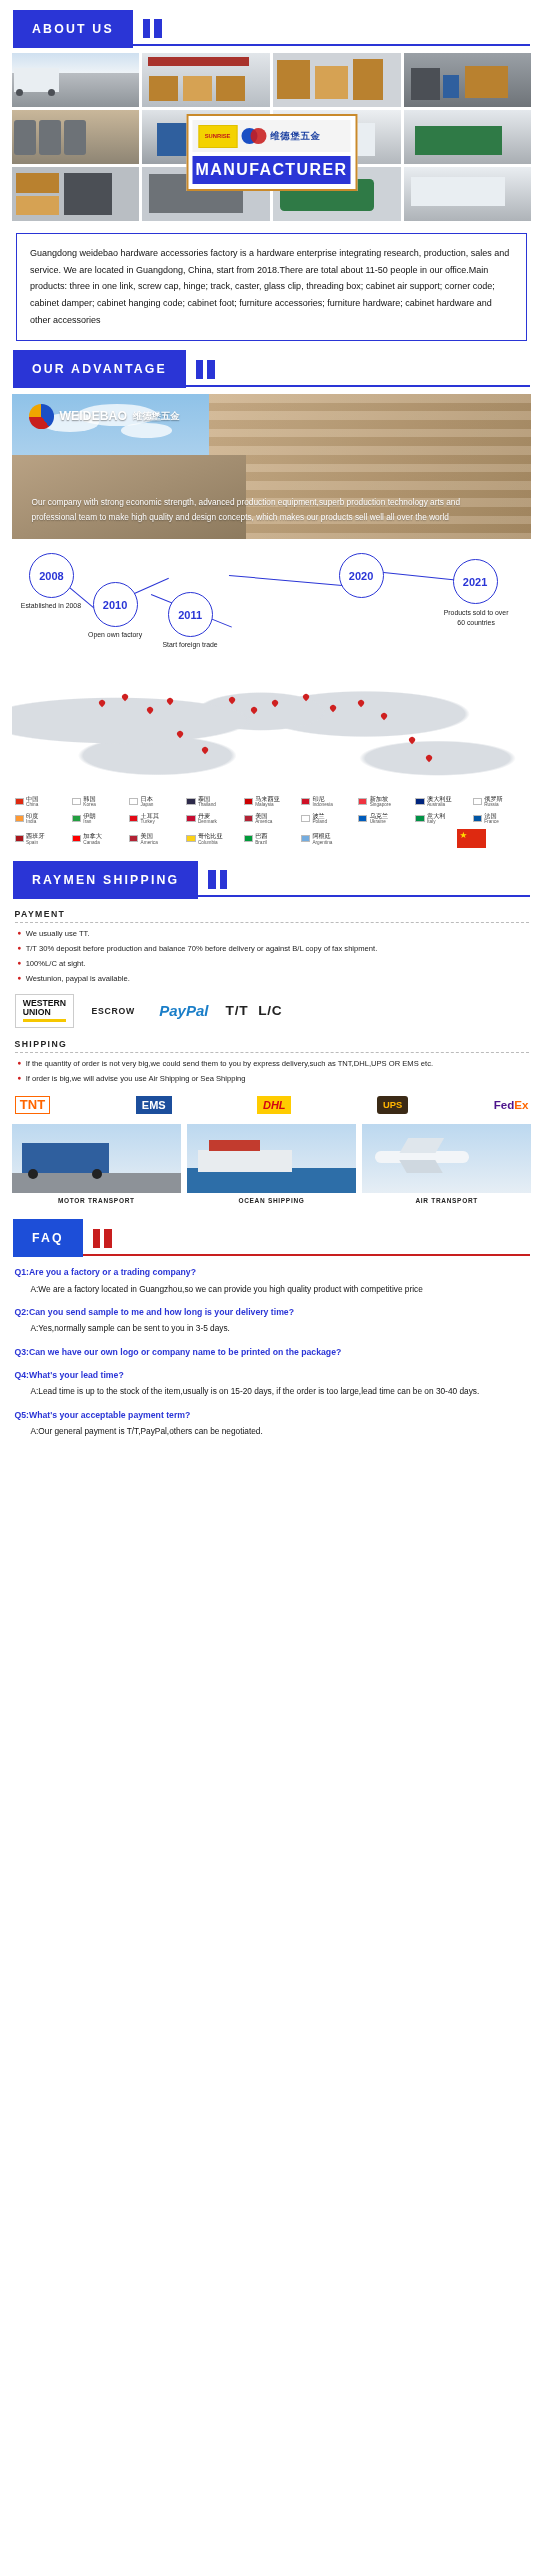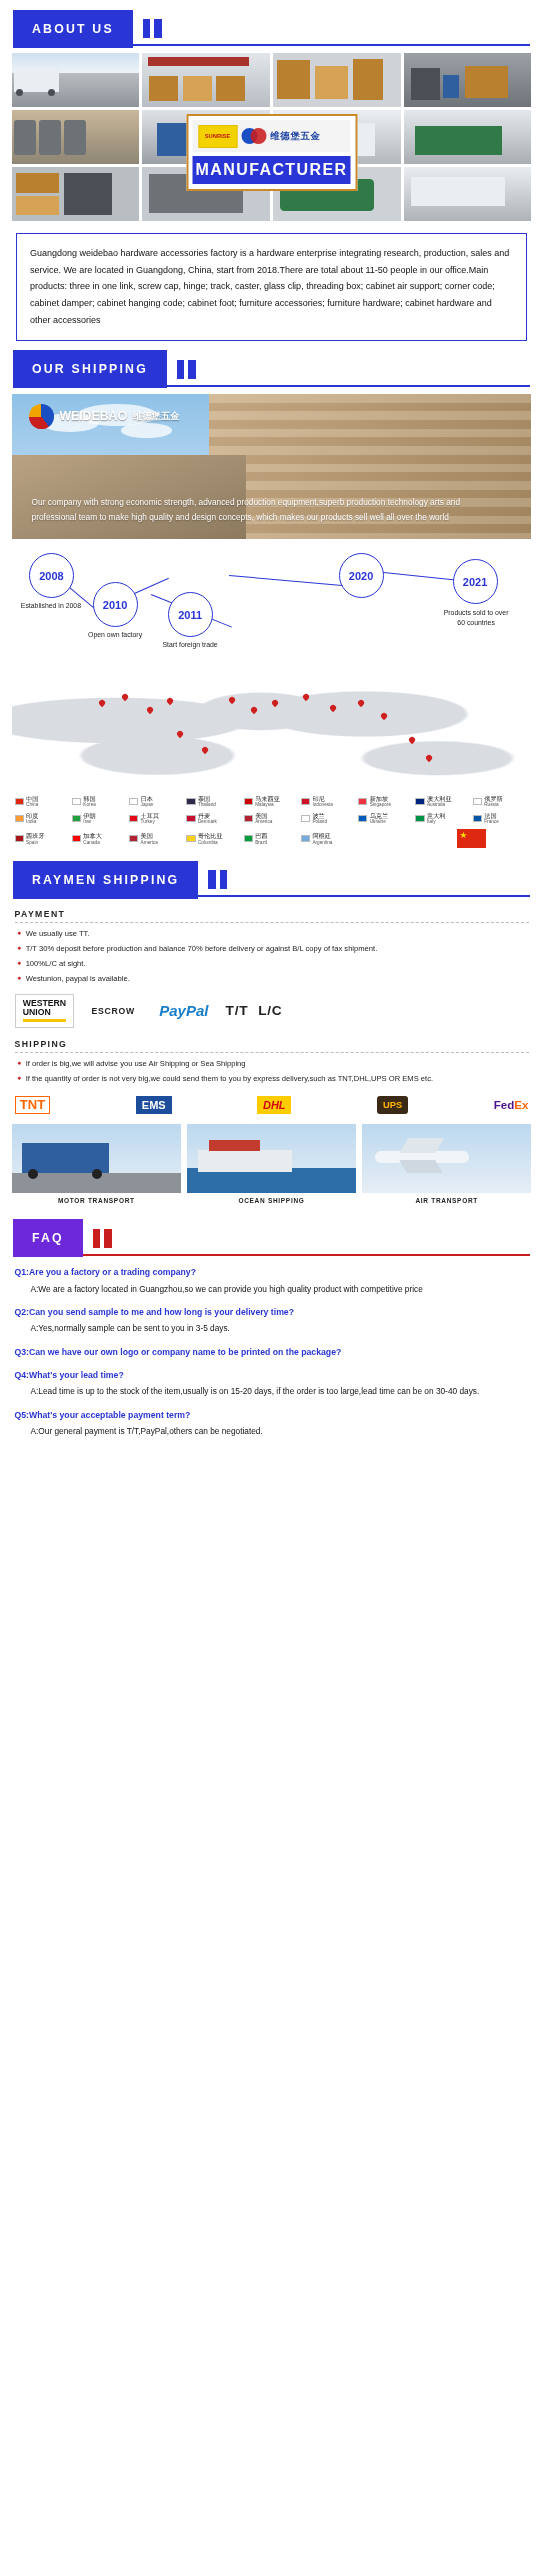--- a/index.html
+++ b/index.html
@@ -36,21 +36,21 @@
     margin-left:10px;
     align-items:center;
   }
   .sec-head .bars i {
     display:block;
     width:7.2px;
     height:19px;
     background:#2a35d6;
   }
   .sec-head.red { border-bottom-color:#c81e1e; }
-  .sec-head.red .tag { background:#6d28d9; }
+  .sec-head.red .tag { background:#1d4ed8; }
   .sec-head.red .bars i { background:#c81e1e; }
 
   
   .photos {
     margin:0 11.6px;
     display:grid;
     grid-template-columns:repeat(4, 1fr);
     grid-auto-rows:54px;
     gap:2.9px;
     position:relative;
@@ -362,21 +362,21 @@
           </div>
         <div class="cn">维德堡五金</div>
       </div>
       <div class="word">MANUFACTURER</div>
     </div>
   </div>
 
   <div class="intro">Guangdong weidebao hardware accessories factory is a hardware enterprise integrating research, production, sales and service. We are located in Guangdong, China, start from 2018.There are total about 11-50 people in our office.Main products: three in one link, screw cap, hinge; track, caster, glass clip, threading box; cabinet air support; corner code; cabinet damper; cabinet hanging code; cabinet foot; furniture accessories; furniture hardware; cabinet hardware and other accessories</div>
 
   <div class="sec-head">
-    <span class="tag">OUR SHIPPING</span>
+    <span class="tag">OUR ADVANTAGE</span>
     <span class="bars">
         <i></i>
         <i></i>
       </span>
   </div>
 
   <div class="adv-banner">
     <div class="bld"></div>
     <div class="bld2"></div>
     <div class="cloud" style="left:29px;top:19px;width:58px;height:19px;"></div>
@@ -648,25 +648,25 @@
     <div class="plogo esc">ESCROW</div>
     <div class="plogo pp"><span>Pay</span><span>Pal</span></div>
     <div class="txt-big">T/T</div>
     <div class="txt-big">L/C</div>
   </div>
 
   <div class="sub-head">SHIPPING</div>
   <div class="bullets">
     <div class="li">
         <span class="dot">●</span>
-        <span>If order is big,we will advise you use Air Shipping or Sea Shipping</span>
+        <span>If the quantity of order is not very big,we could send them to you by express delivery,such as TNT,DHL,UPS OR EMS etc.</span>
       </div>
     <div class="li">
         <span class="dot">●</span>
-        <span>If the quantity of order is not very big,we could send them to you by express delivery,such as TNT,DHL,UPS OR EMS etc.</span>
+        <span>If order is big,we will advise you use Air Shipping or Sea Shipping</span>
       </div>
   </div>
 
   <div class="ship-logos">
     <div class="slogo tnt">TNT</div>
     <div class="slogo ems">EMS</div>
     <div class="slogo dhl">DHL</div>
     <div class="slogo ups">UPS</div>
     <div class="slogo fedex">
         <span>Fed</span>

